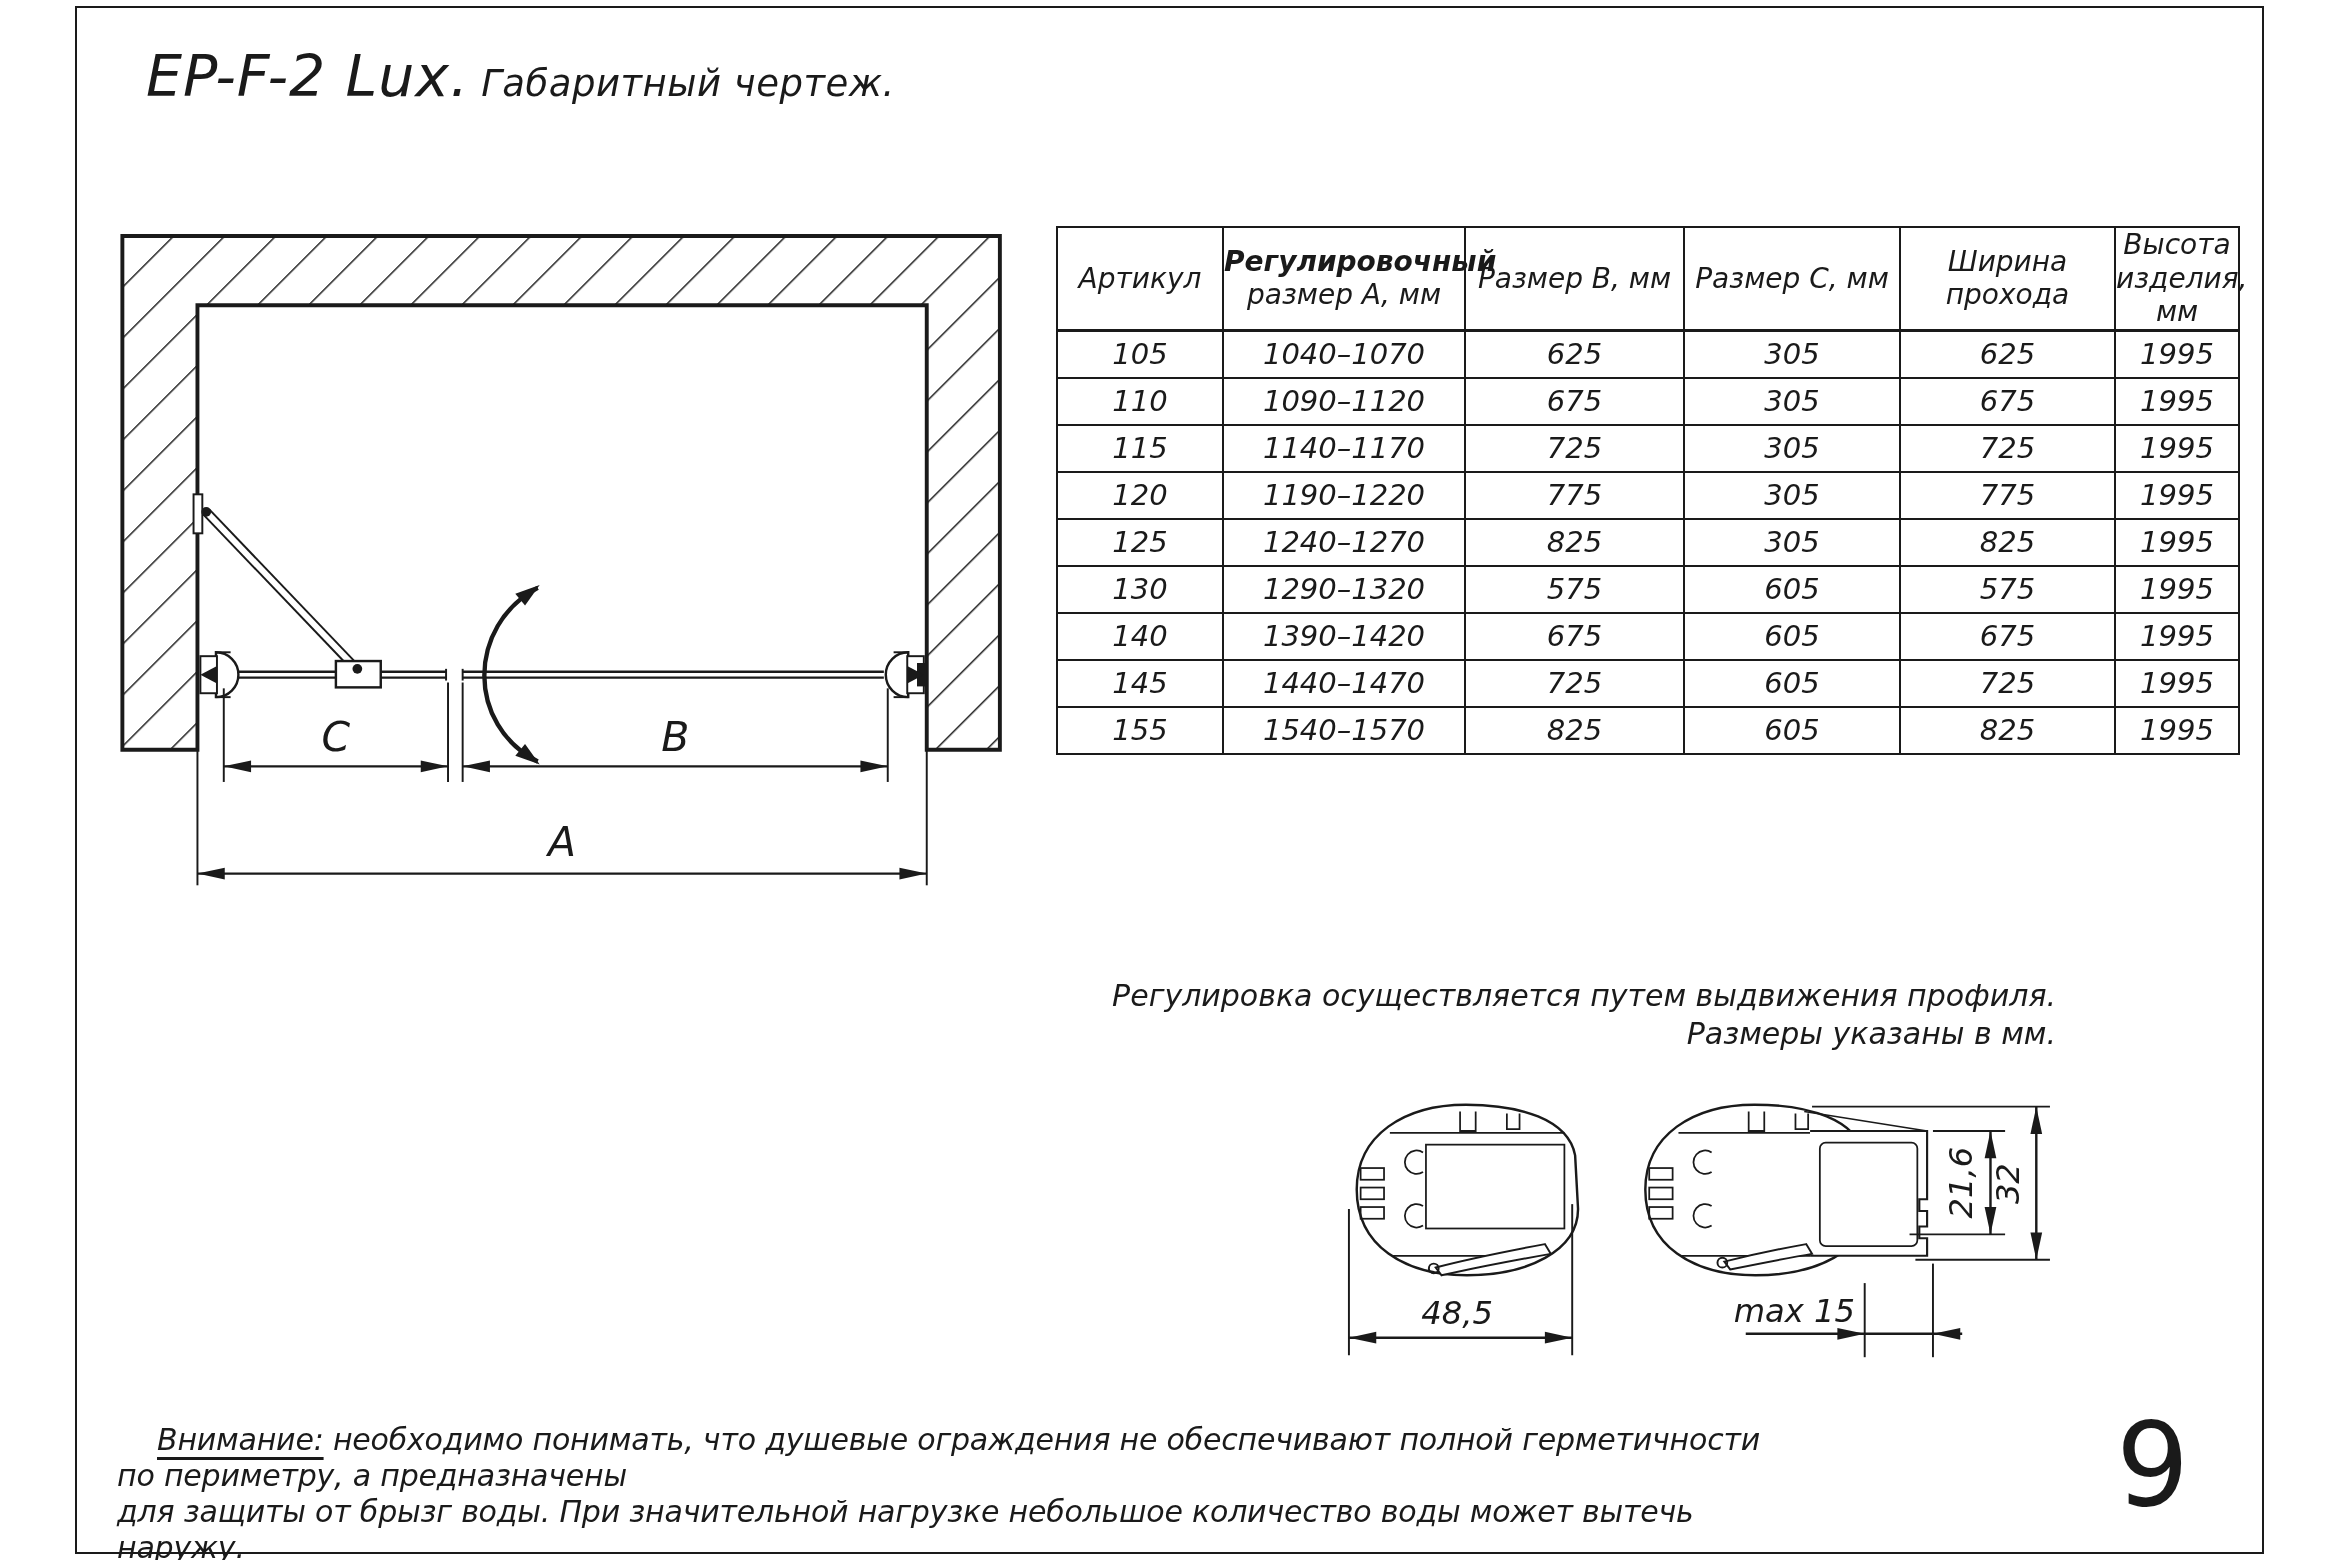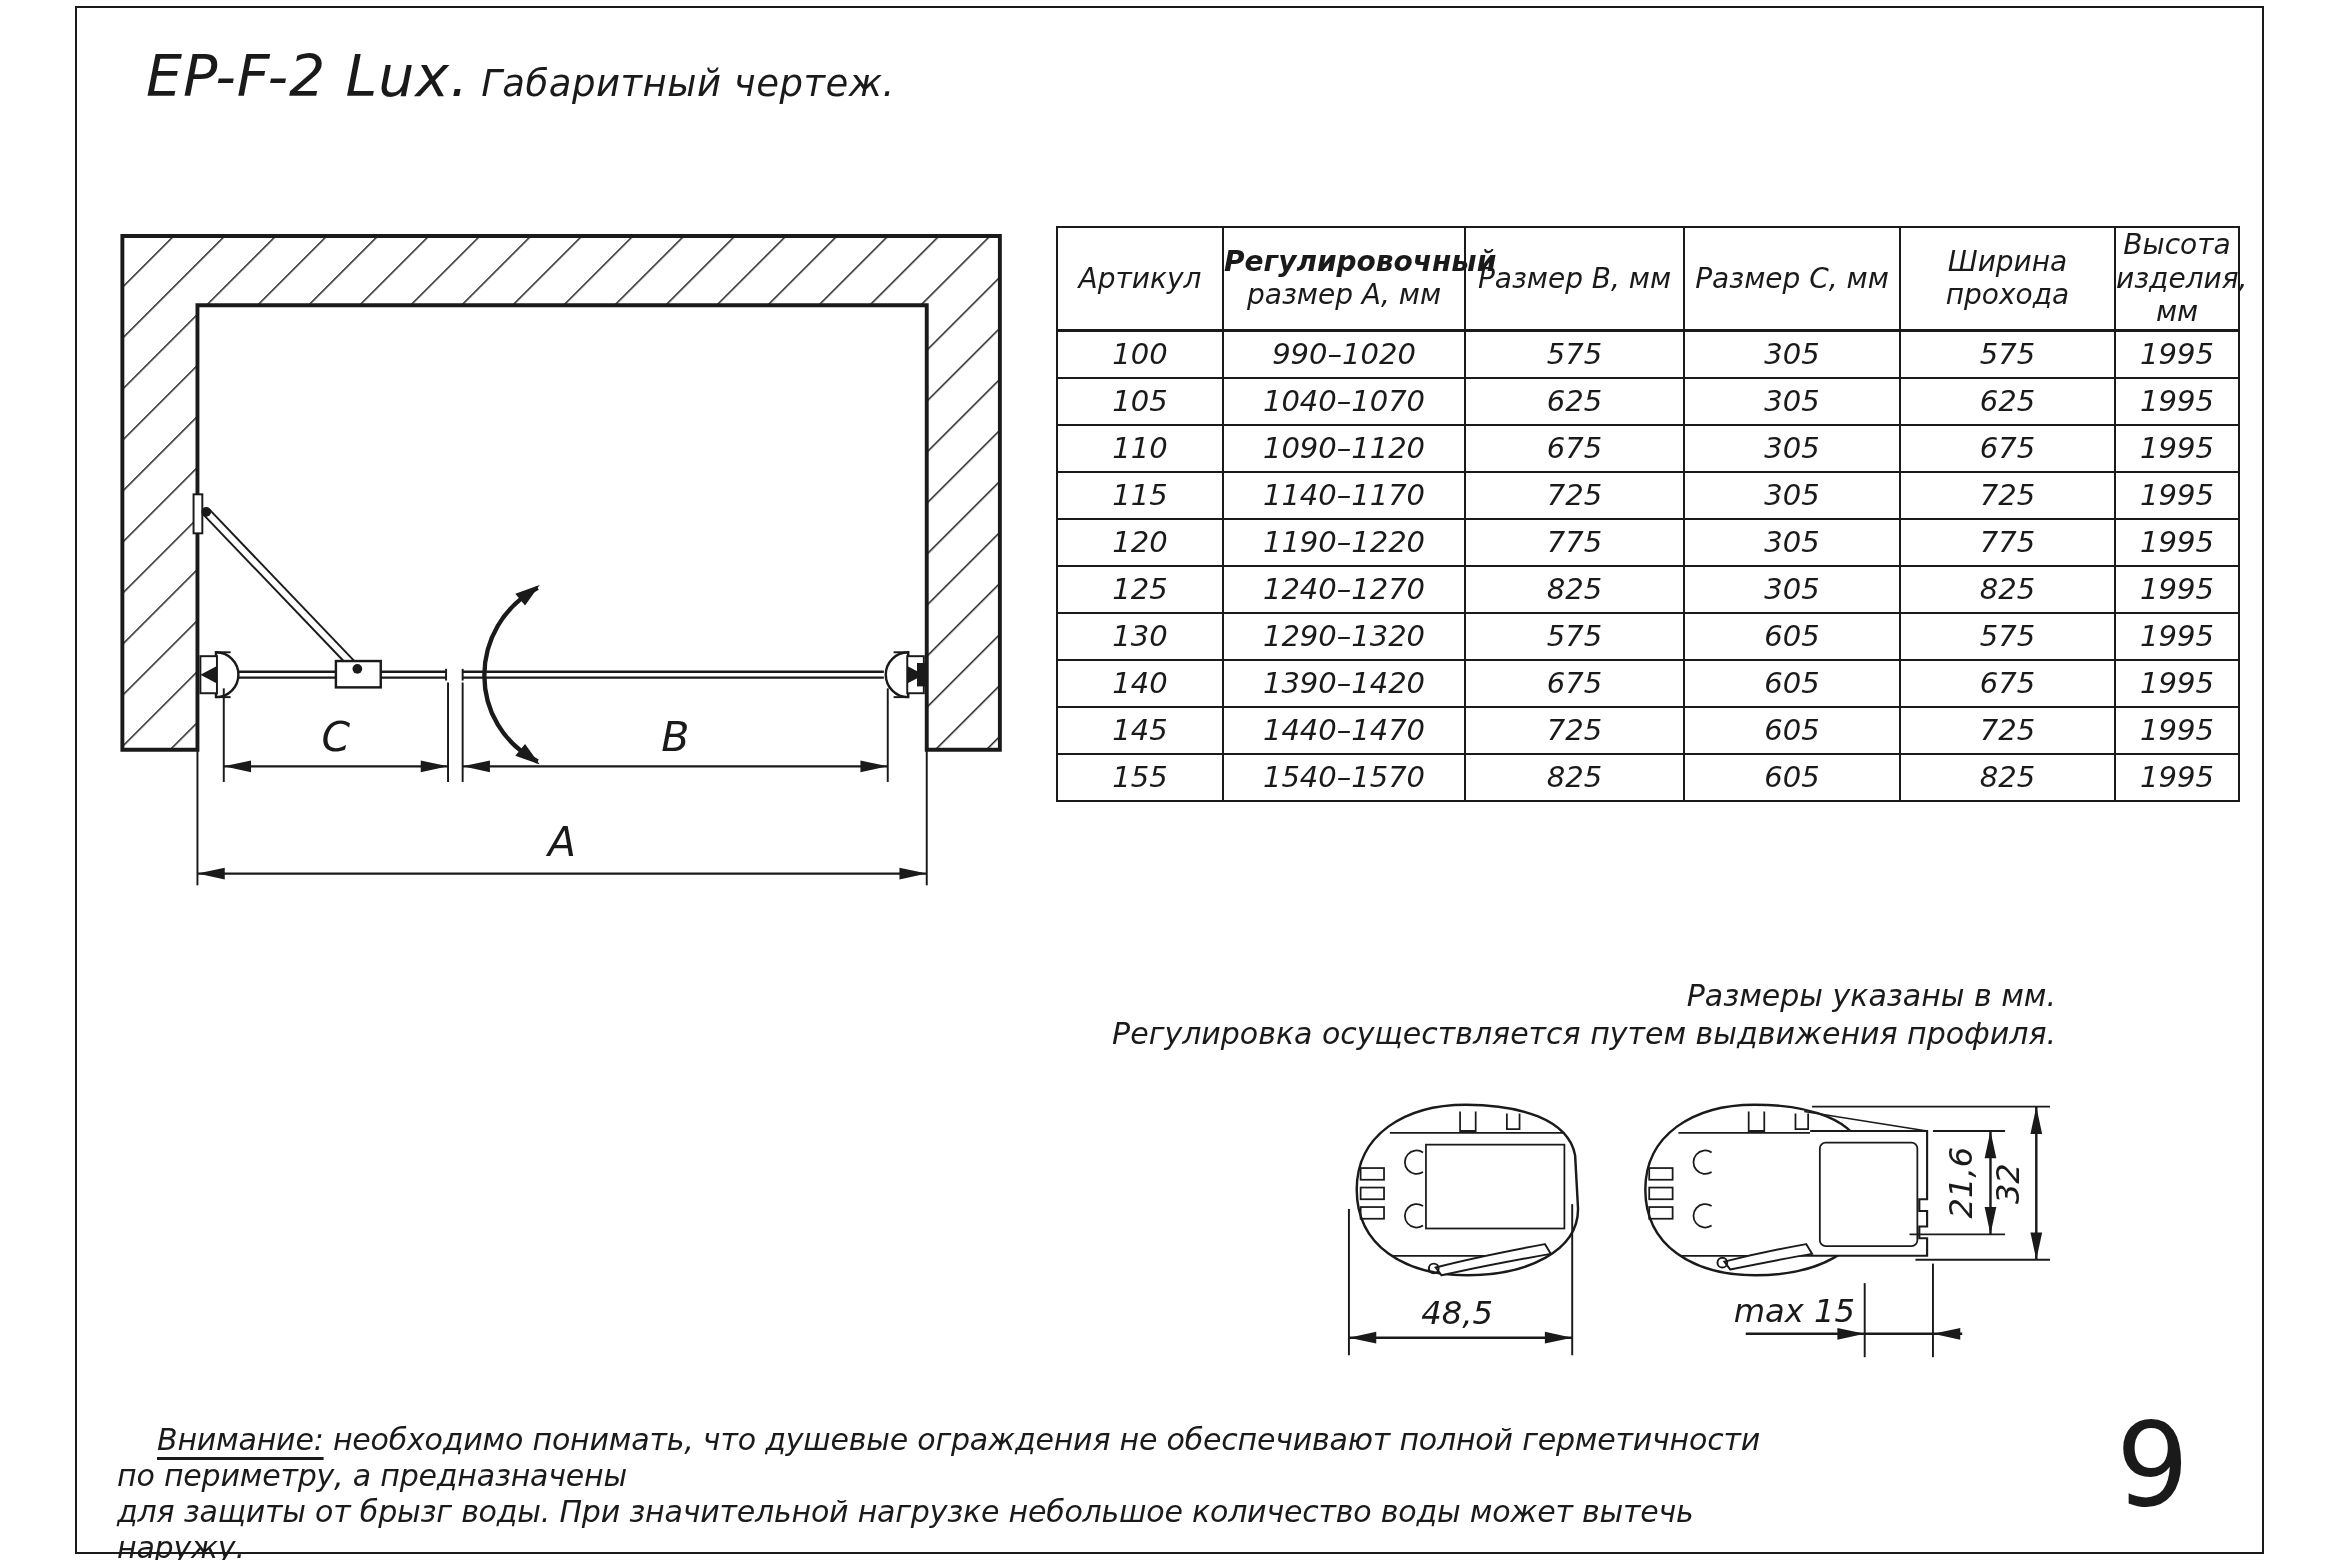--- a/index.html
+++ b/index.html
@@ -246,28 +246,20 @@
       </th>
       <th>
         <div>Высота</div>
         <div>изделия,</div>
         <div>мм</div>
       </th>
     </tr>
   </thead>
   <tbody>
       <tr>
-        <td>100</td>
-        <td>990–1020</td>
-        <td>575</td>
-        <td>305</td>
-        <td>575</td>
-        <td>1995</td>
-      </tr>
-      <tr>
         <td>105</td>
         <td>1040–1070</td>
         <td>625</td>
         <td>305</td>
         <td>625</td>
         <td>1995</td>
       </tr>
       <tr>
         <td>110</td>
         <td>1090–1120</td>
@@ -329,22 +321,22 @@
         <td>1540–1570</td>
         <td>825</td>
         <td>605</td>
         <td>825</td>
         <td>1995</td>
       </tr>
     </tbody>
 </table>
 
 <div class="notes">
+  <div>Регулировка осуществляется путем выдвижения профиля.</div>
   <div>Размеры указаны в мм.</div>
-  <div>Регулировка осуществляется путем выдвижения профиля.</div>
 </div>
 
 <div class="warning">
   <div><span class="u">Внимание:</span><span> необходимо понимать, что душевые ограждения не обеспечивают полной герметичности по периметру, а предназначены</span></div>
   <div>для защиты от брызг воды. При значительной нагрузке небольшое количество воды может вытечь наружу.</div>
 </div>
 
 <div class="pageno">9</div>
 
 

